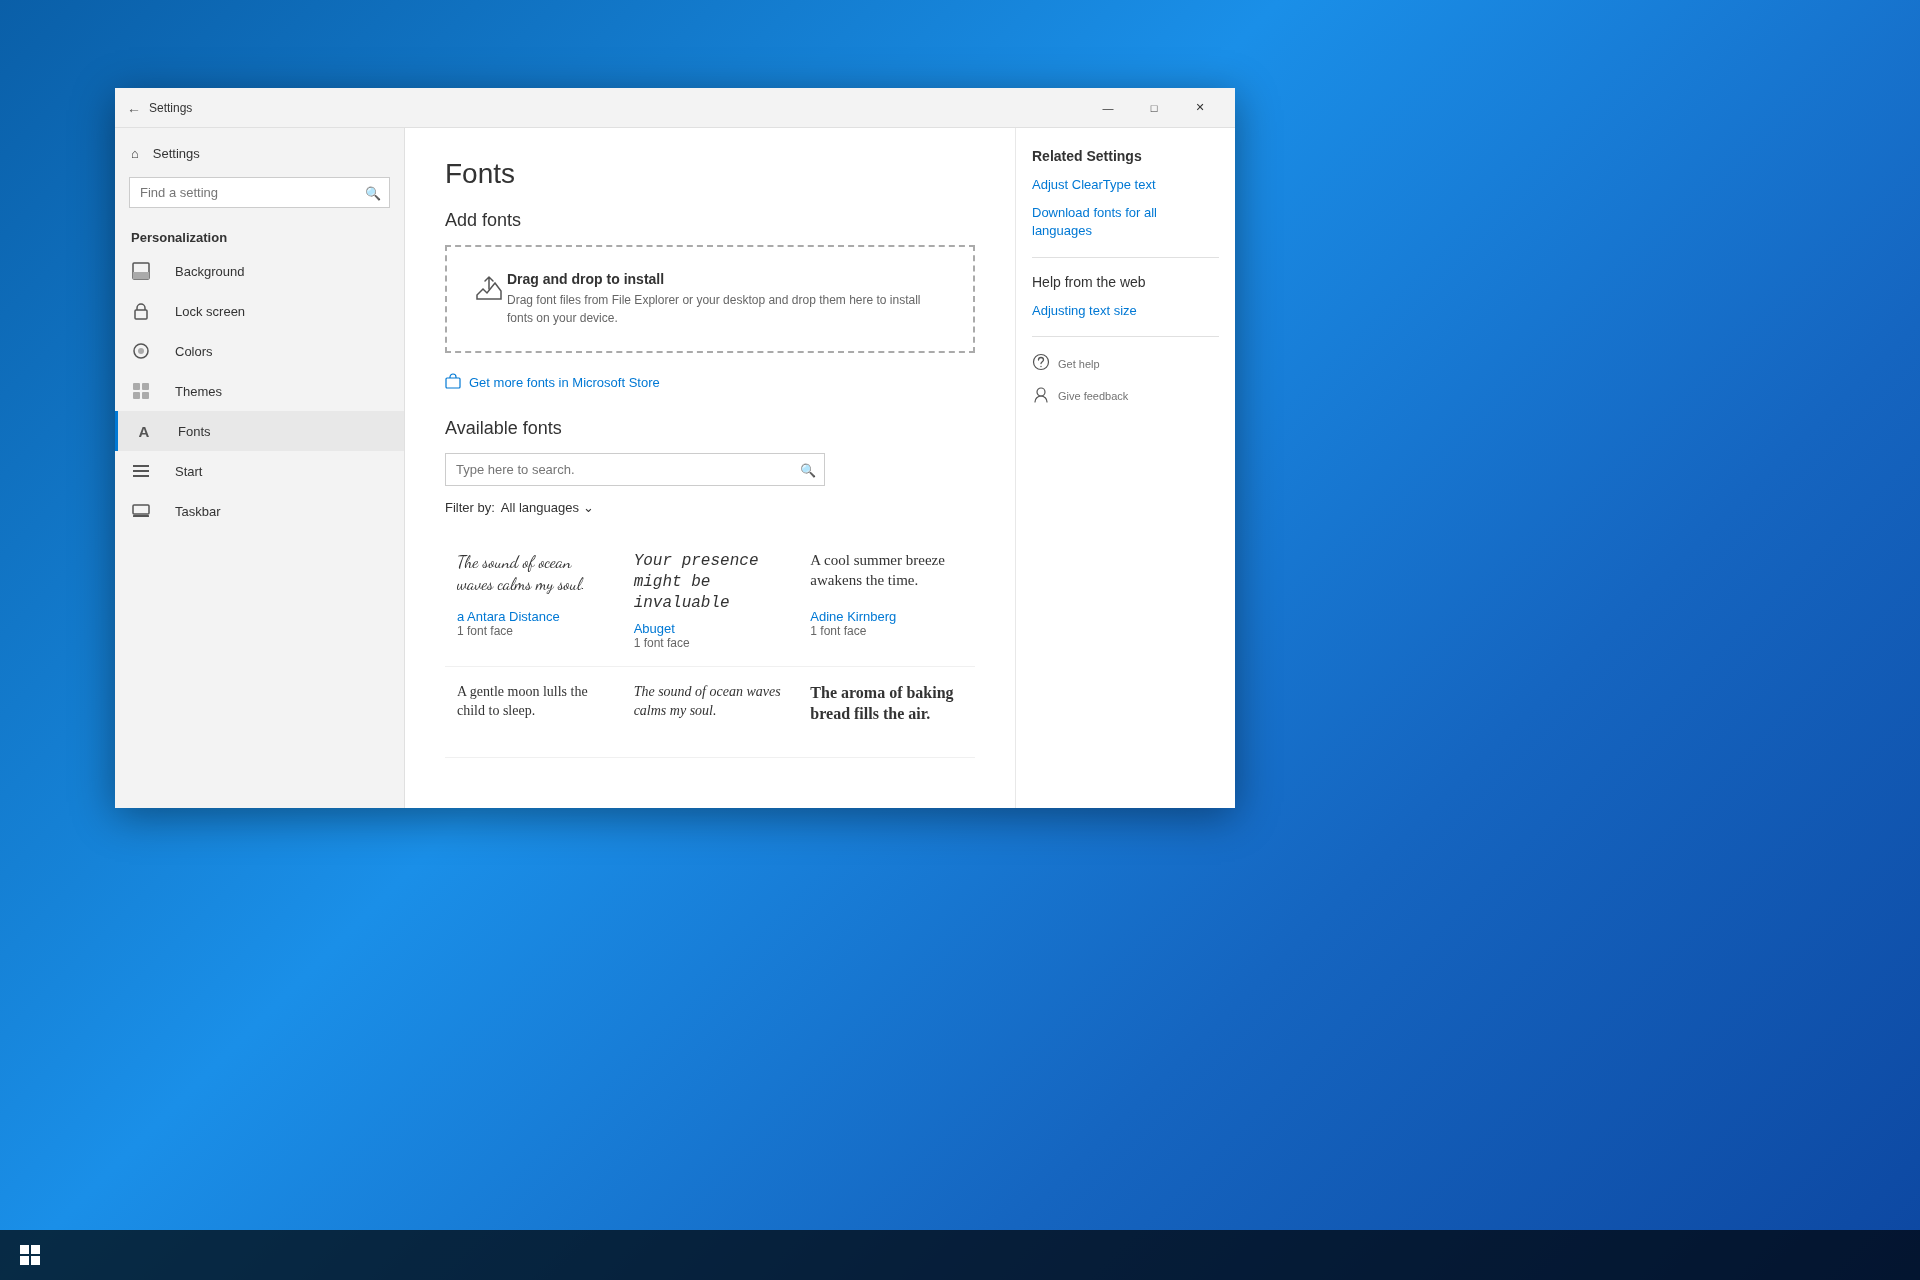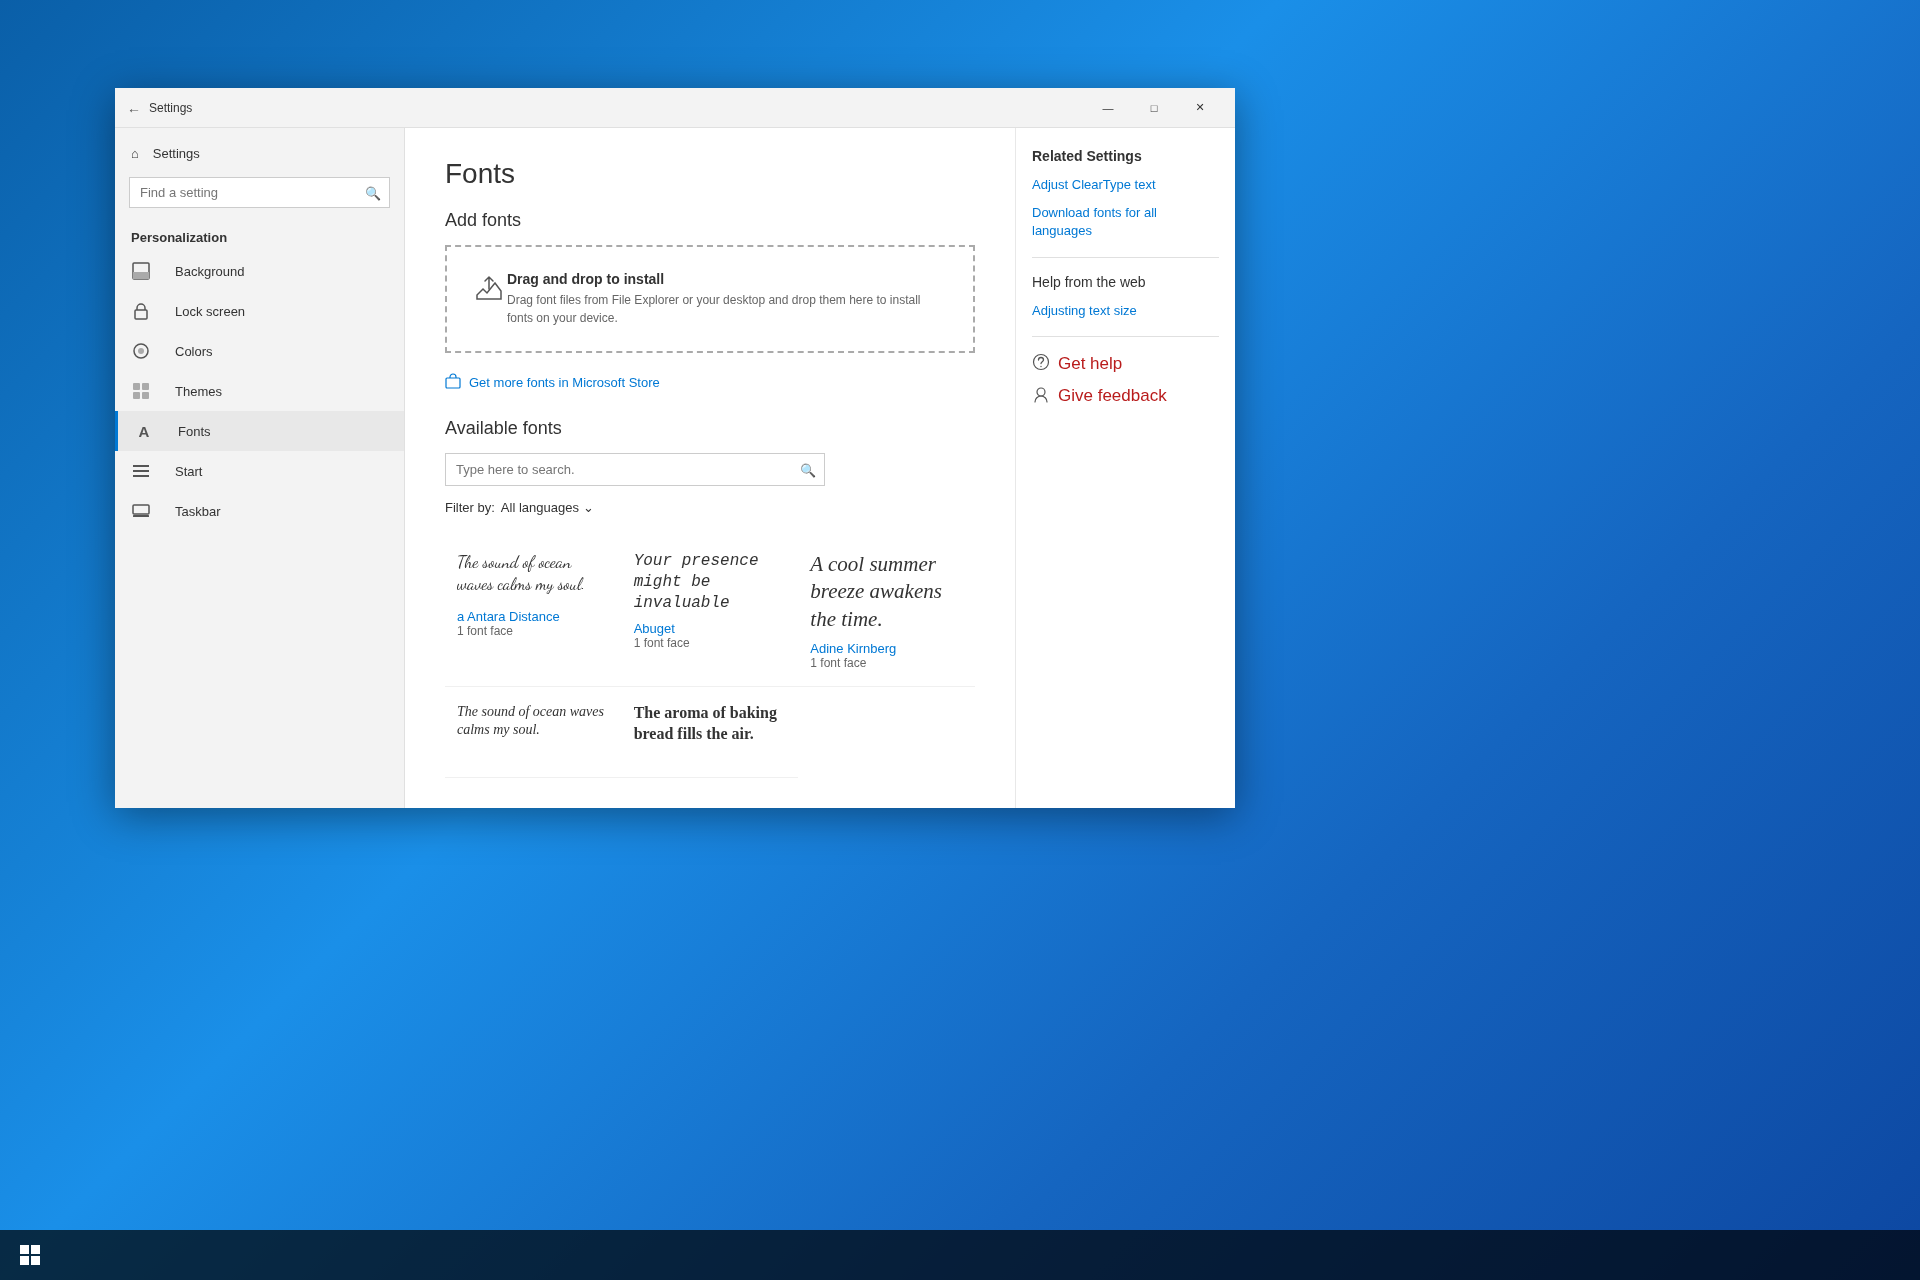--- a/index.html
+++ b/index.html
@@ -275,21 +275,21 @@
     }
     .font-preview {
       font-size: 18px;
       color: #333;
       margin-bottom: 8px;
       line-height: 1.3;
       min-height: 50px;
     }
     .font-preview.cursive-1 { font-family: 'Dancing Script', 'Segoe Script', cursive; font-size: 17px; }
     .font-preview.cursive-2 { font-family: Liberation Mono, monospace; font-size: 16px; font-style: italic; }
-    .font-preview.cursive-3 { font-family: 'Segoe Script', cursive; font-size: 21px; font-style: italic; }
+    .font-preview.cursive-3 { font-family: 'Segoe Script', cursive; font-size: 15px; }
     .font-preview.script-1 { font-family: 'Segoe Script', cursive; font-size: 15px; }
     .font-preview.script-2 { font-family: 'Segoe Script', cursive; font-size: 15px; font-style: italic; }
     .font-preview.bold-serif { font-family: Georgia, serif; font-weight: 700; font-size: 16px; }
     .font-name {
       font-size: 13px;
       color: #0078d4;
     }
     .font-faces {
       font-size: 12px;
       color: #666;
@@ -333,22 +333,22 @@
       align-items: center;
       gap: 8px;
       margin-bottom: 10px;
       cursor: pointer;
     }
     .right-action-icon {
       font-size: 16px;
       color: #555;
     }
     .right-action-text {
-      color: #b91c1c;
-      font-size: 17px;
+      color: #737373;
+      font-size: 11px;
     }
 
     
     .main-content::-webkit-scrollbar { width: 8px; }
     .main-content::-webkit-scrollbar-track { background: #f0f0f0; }
     .main-content::-webkit-scrollbar-thumb { background: #ccc; }
   </style>
 </head>
 <body>
 
@@ -506,20 +506,25 @@
           <div class="font-name">Abuget</div>
           <div class="font-faces">1 font face</div>
         </div>
         <div class="font-card">
           <div class="font-preview cursive-3">A cool summer breeze awakens the time.</div>
           <div class="font-name">Adine Kirnberg</div>
           <div class="font-faces">1 font face</div>
         </div>
 
         <div class="font-card">
+          <div class="font-preview script-1" style="font-size:14px;">A gentle moon lulls the child to sleep.</div>
+          <div class="font-name"></div>
+          <div class="font-faces"></div>
+        </div>
+        <div class="font-card">
           <div class="font-preview script-2" style="font-size:14px;">The sound of ocean waves calms my soul.</div>
           <div class="font-name"></div>
           <div class="font-faces"></div>
         </div>
         <div class="font-card">
           <div class="font-preview bold-serif">The aroma of baking bread fills the air.</div>
           <div class="font-name"></div>
           <div class="font-faces"></div>
         </div>
       </div>

